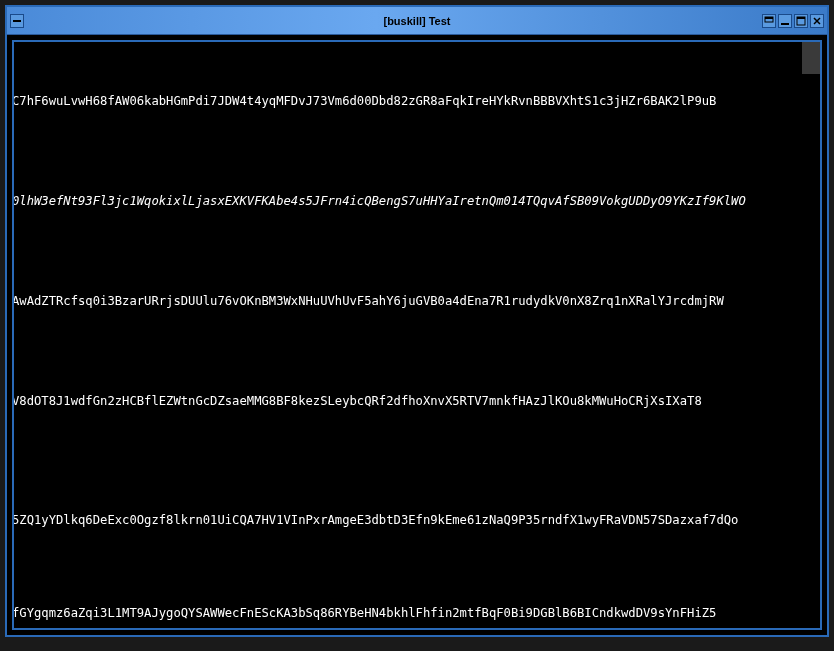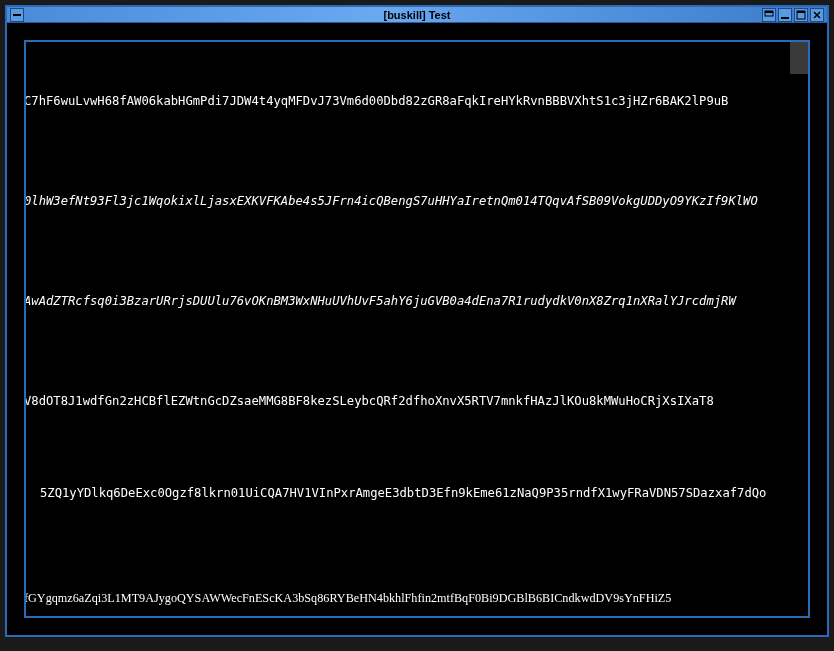--- a/index.html
+++ b/index.html
@@ -13,21 +13,21 @@
     .window {
       margin: 5px;
       width: 824px;
       height: 632px;
       border: 2px solid #2a6ab8;
       background: #000;
       display: flex;
       flex-direction: column;
     }
     .titlebar {
-      height: 16px;
+      height: 28px;
       background: linear-gradient(to right, #4a8ad8 0%, #6aa8f0 45%, #3a7ac8 100%);
       border-bottom: 1px solid #2a5a9a;
       display: flex;
       align-items: center;
       font-size: 11px;
       color: #000;
       position: relative;
     }
     .titlebar-left {
       display: flex;
@@ -59,45 +59,45 @@
       display: flex;
       align-items: center;
       padding-right: 2px;
     }
     .content {
       flex: 1;
       background: #000;
       position: relative;
       overflow: hidden;
       border: 2px solid #2a6ab8;
-      margin: 17px;
+      margin: 5px;
     }
     .textarea {
       position: absolute;
       left: 0;
       top: 0;
       width: 100%;
       height: 100%;
       color: #fff;
       font-family: monospace;
       font-size: 12.2px;
       white-space: nowrap;
       overflow: hidden;
     }
     .line {
       position: absolute;
       left: -2px;
       white-space: nowrap;
     }
     .line1 { top: 52px; }
     .line2 { top: 152px; font-style: italic; }
-    .line3 { top: 252px; font-style: italic; }
+    .line3 { top: 252px; }
     .line4 { top: 352px; text-align: center; }
-    .line5 { top: 444px; padding-left: 16px; }
-    .line6 { top: 549px; font-family: Liberation Serif, serif; }
+    .line5 { top: 471px; }
+    .line6 { top: 564px; }
     .scrollbar-thumb {
       position: absolute;
       right: 0;
       top: 0;
       width: 18px;
       height: 32px;
       background: #3a3a3a;
     }
     .tb-btn svg { width: 10px; height: 10px; display:block;}
   </style>

